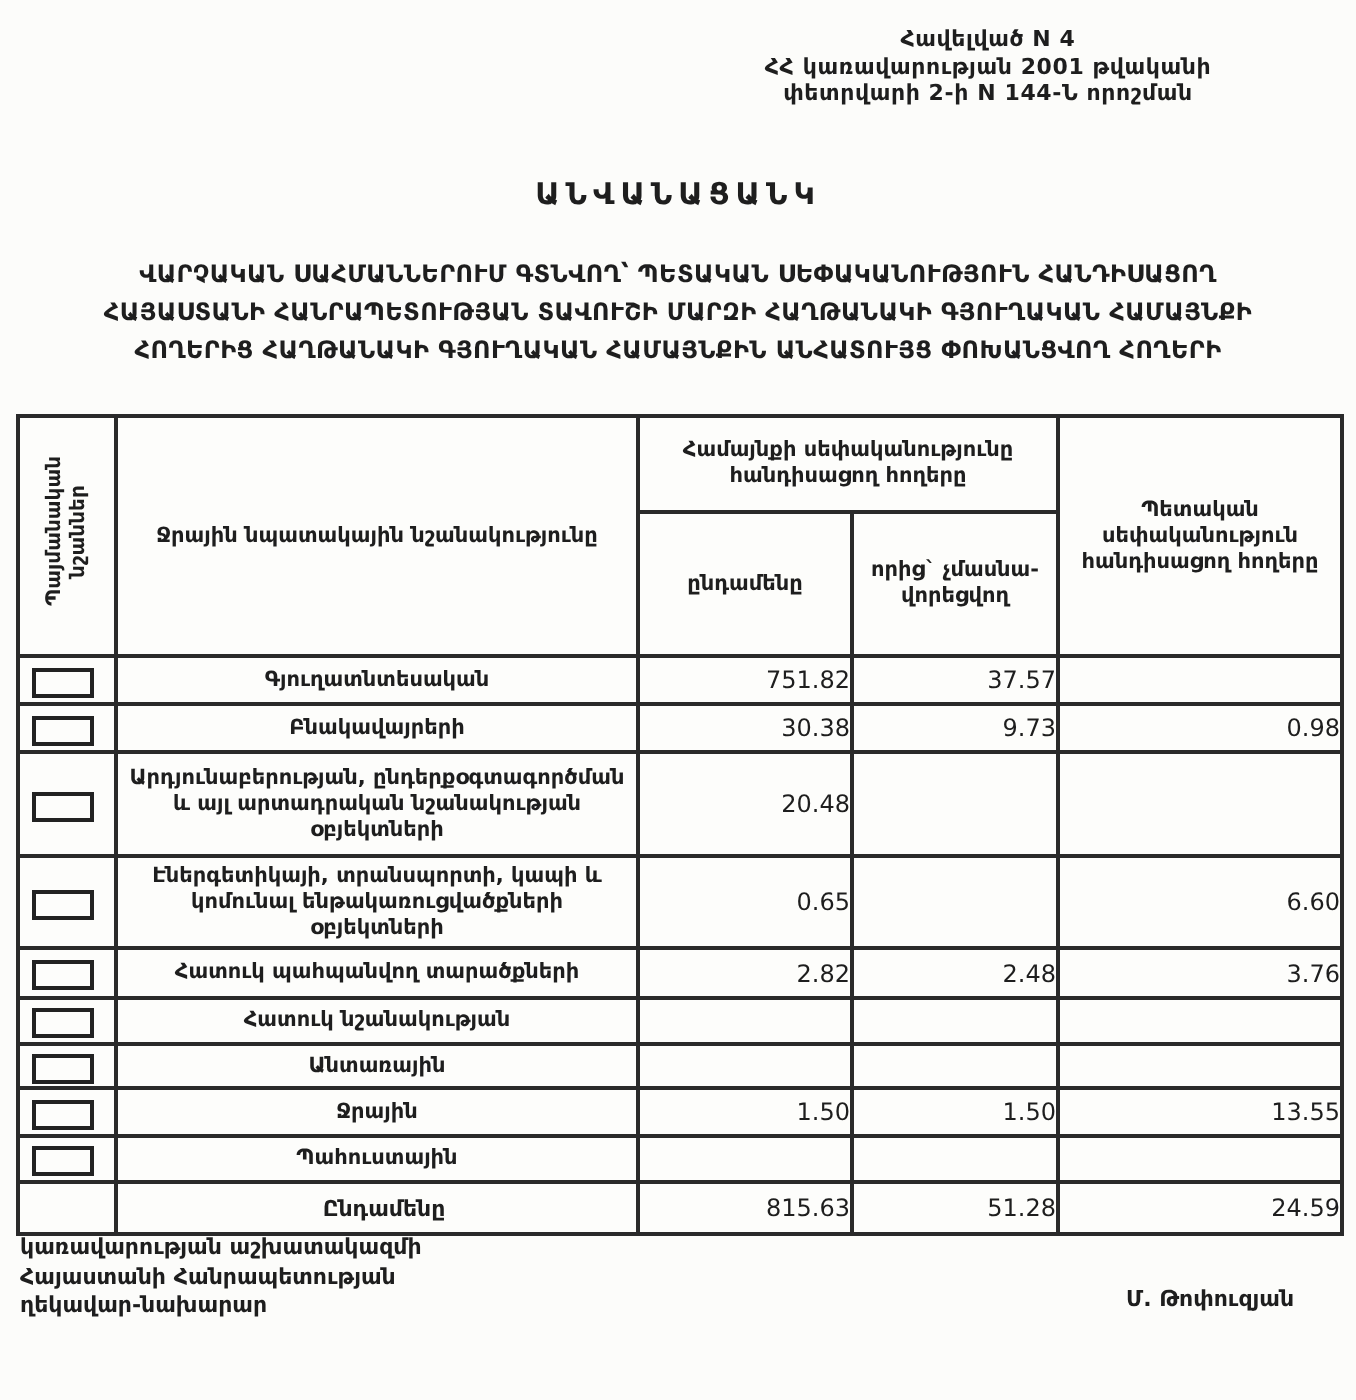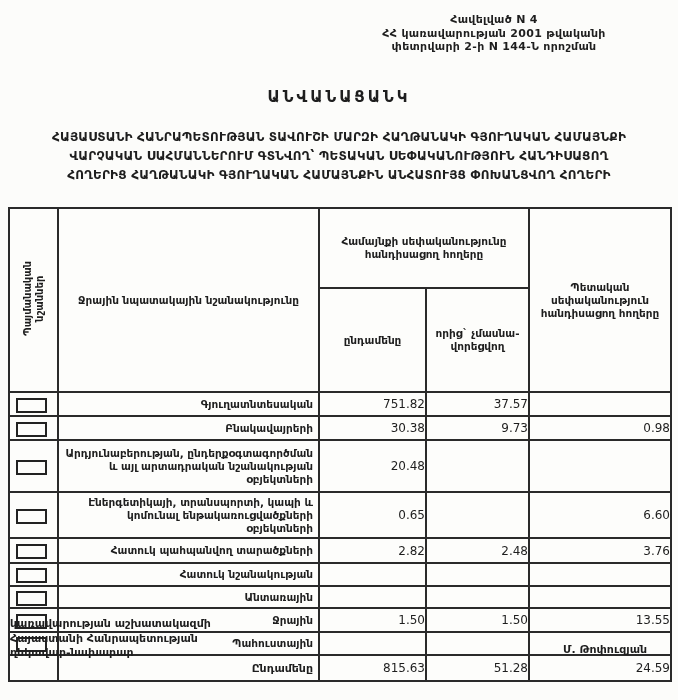--- a/index.html
+++ b/index.html
@@ -37,39 +37,39 @@
     width:662px;
     border-collapse:collapse; table-layout:fixed;
   }
   .land-table th, .land-table td {
     border:2px solid #2a2a2a;
     padding:0;
     background:#fdfdfb;
   }
   .land-table th {
     font-size:10.5px; font-weight:bold; text-align:center;
-    line-height:13px; padding:18px 3px;
+    line-height:13px; padding:2px 3px;
   }
   .col-sym { width:49px; }
   .col-label { width:261px; }
   .col-total { width:107px; }
   .col-ofwhich { width:103px; }
   .col-state { width:142px; }
   .vert-text {
     writing-mode:vertical-rl;
     transform:rotate(180deg);
     display:inline-block;
     font-size:10px; font-weight:bold;
     line-height:12px;
     max-height:100px;
     white-space:normal;
   }
   .land-table td.cell-label {
     font-size:10.5px; font-weight:bold;
-    text-align:right; vertical-align:middle;
+    text-align:center; vertical-align:middle;
     padding:2px 5px; line-height:13px;
   }
   .land-table td.cell-num {
     font-size:12px; font-weight:400;
     text-align:right; vertical-align:middle;
   }
   .land-table td.cell-sym {
     text-align:left; vertical-align:middle;
   }
   .swatch {
@@ -97,22 +97,22 @@
 
   <div class="annex">
     <div>Հավելված N 4</div>
     <div>ՀՀ կառավարության 2001 թվականի</div>
     <div>փետրվարի 2-ի N 144-Ն որոշման</div>
   </div>
 
   <h1 class="doc-title">ԱՆՎԱՆԱՑԱՆԿ</h1>
 
   <div class="subtitle">
+    <div>ՎԱՐՉԱԿԱՆ ՍԱՀՄԱՆՆԵՐՈՒՄ ԳՏՆՎՈՂ՝ ՊԵՏԱԿԱՆ ՍԵՓԱԿԱՆՈՒԹՅՈՒՆ ՀԱՆԴԻՍԱՑՈՂ</div>
     <div>ՀԱՅԱՍՏԱՆԻ ՀԱՆՐԱՊԵՏՈՒԹՅԱՆ ՏԱՎՈՒՇԻ ՄԱՐԶԻ ՀԱՂԹԱՆԱԿԻ ԳՅՈՒՂԱԿԱՆ ՀԱՄԱՅՆՔԻ</div>
-    <div>ՎԱՐՉԱԿԱՆ ՍԱՀՄԱՆՆԵՐՈՒՄ ԳՏՆՎՈՂ՝ ՊԵՏԱԿԱՆ ՍԵՓԱԿԱՆՈՒԹՅՈՒՆ ՀԱՆԴԻՍԱՑՈՂ</div>
     <div>ՀՈՂԵՐԻՑ ՀԱՂԹԱՆԱԿԻ ԳՅՈՒՂԱԿԱՆ ՀԱՄԱՅՆՔԻՆ ԱՆՀԱՏՈՒՅՑ ՓՈԽԱՆՑՎՈՂ ՀՈՂԵՐԻ</div>
   </div>
 
   <table class="land-table">
     <colgroup>
       <col class="col-sym">
         <col class="col-label">
         <col class="col-total">
         <col class="col-ofwhich">
         <col class="col-state">

